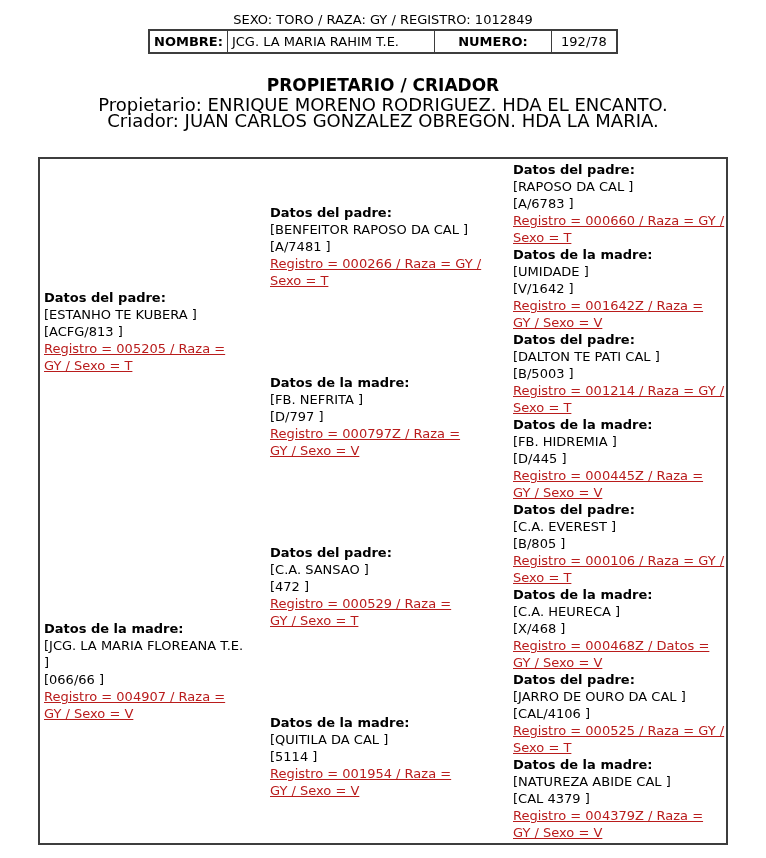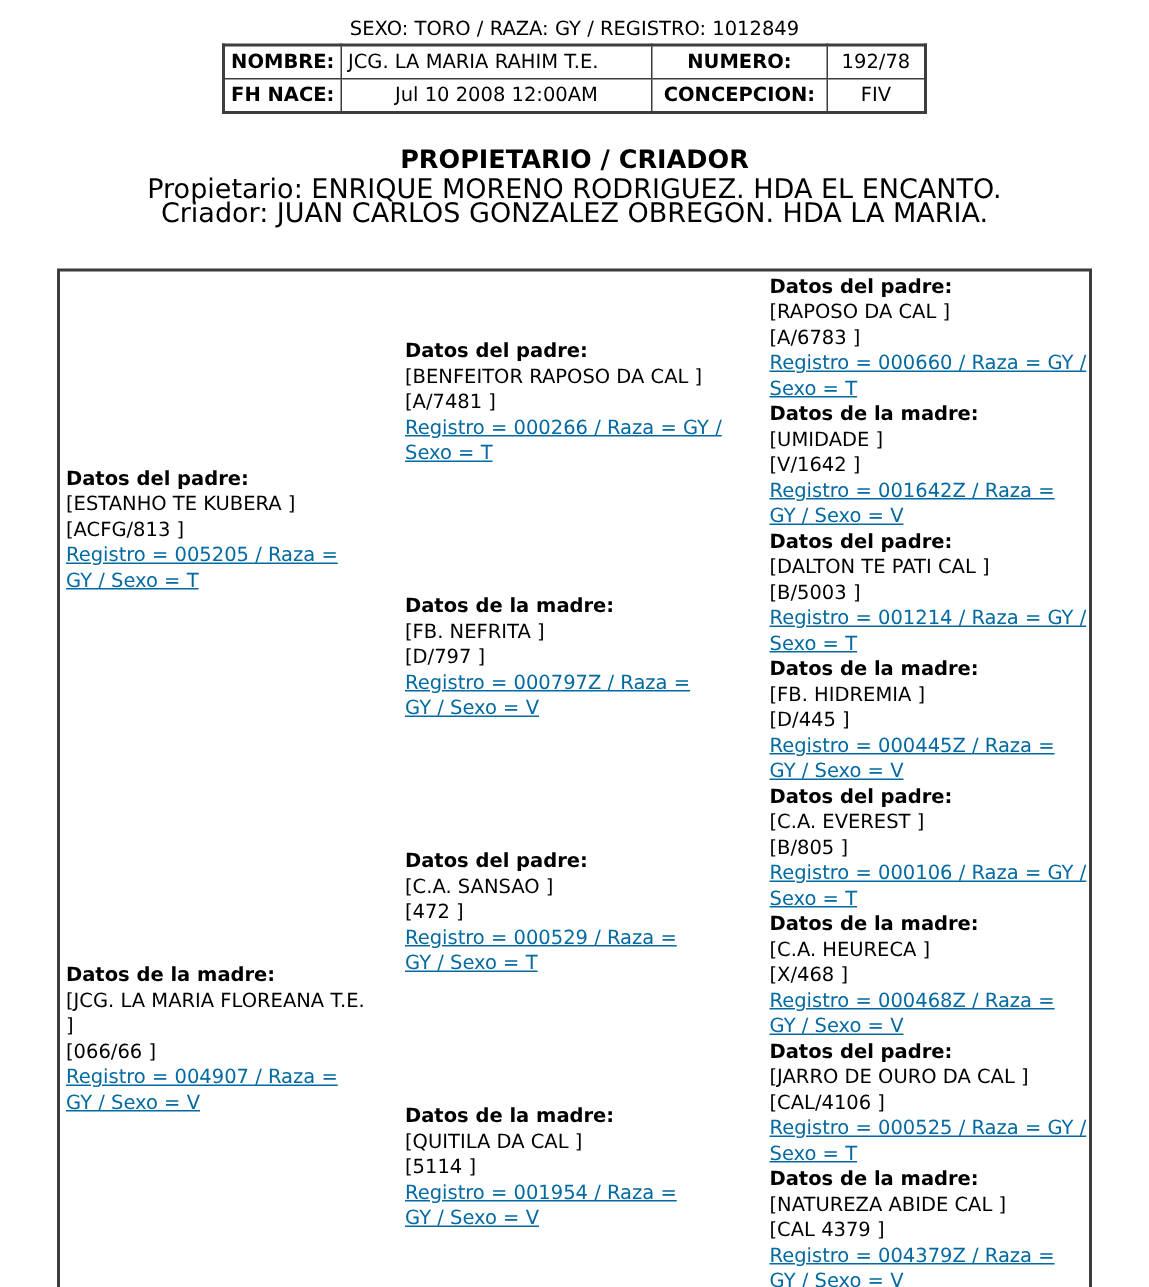--- a/index.html
+++ b/index.html
@@ -30,21 +30,21 @@
     display:grid;
     grid-template-columns:226px 243px 1fr;
     font-size:13px; line-height:17px;
     padding:2px 0 2px 0;
   }
   .pblock{ padding:0 0 0 4px; }
   .pblock.centered{ align-self:center; }
   .pblock.narrow{ max-width:200px; }
   .pblock.wide{ max-width:216px; }
   .plabel{ font-weight:bold; }
-  a.plink{ color:#0369a1; text-decoration:underline; cursor:pointer; }
+  a.plink{ color:#b91c1c; text-decoration:underline; cursor:pointer; }
 </style>
 </head>
 <body>
 
 <div class="header">
   <div class="sexo-line">
     <span>SEXO:</span>
     <span class="val">TORO</span>
     <span>/ RAZA:</span>
     <span class="val">GY</span>
@@ -52,26 +52,20 @@
     <span class="val">1012849</span>
   </div>
 
   <table class="id-table">
     <tbody>
         <tr>
       <td class="lbl">NOMBRE:</td>
       <td class="v-name">JCG. LA MARIA RAHIM T.E.</td>
       <td class="lbl" style="width:108px">NUMERO:</td>
       <td class="v-num">192/78</td>
-    </tr>
-    <tr>
-      <td class="lbl">FH NACE:</td>
-      <td class="v-date">Jul 10 2008 12:00AM</td>
-      <td class="lbl">CONCEPCION:</td>
-      <td class="v-num">FIV</td>
     </tr>
   </tbody>
     </table>
 
   <div class="owner-title">PROPIETARIO / CRIADOR</div>
   <div class="owner-line">Propietario: ENRIQUE MORENO RODRIGUEZ. HDA EL ENCANTO.</div>
   <div class="owner-line">Criador: JUAN CARLOS GONZALEZ OBREGON. HDA LA MARIA.</div>
 </div>
 
 <div class="pedigree">
@@ -141,21 +135,21 @@
   <div class="pblock wide" style="grid-row:5;grid-column:3">
     <div class="plabel">Datos del padre:</div>
     <div>[C.A. EVEREST ]</div>
     <div>[B/805 ]</div>
     <a class="plink" href="#">Registro = 000106 / Raza = GY / Sexo = T</a>
   </div>
   <div class="pblock narrow" style="grid-row:6;grid-column:3">
     <div class="plabel">Datos de la madre:</div>
     <div>[C.A. HEURECA ]</div>
     <div>[X/468 ]</div>
-    <a class="plink" href="#">Registro = 000468Z / Raza = GY / Sexo = V</a>
+    <a class="plink" href="#">Registro = 000468Z / Datos = GY / Sexo = V</a>
   </div>
   <div class="pblock wide" style="grid-row:7;grid-column:3">
     <div class="plabel">Datos del padre:</div>
     <div>[JARRO DE OURO DA CAL ]</div>
     <div>[CAL/4106 ]</div>
     <a class="plink" href="#">Registro = 000525 / Raza = GY / Sexo = T</a>
   </div>
   <div class="pblock narrow" style="grid-row:8;grid-column:3">
     <div class="plabel">Datos de la madre:</div>
     <div>[NATUREZA ABIDE CAL ]</div>

